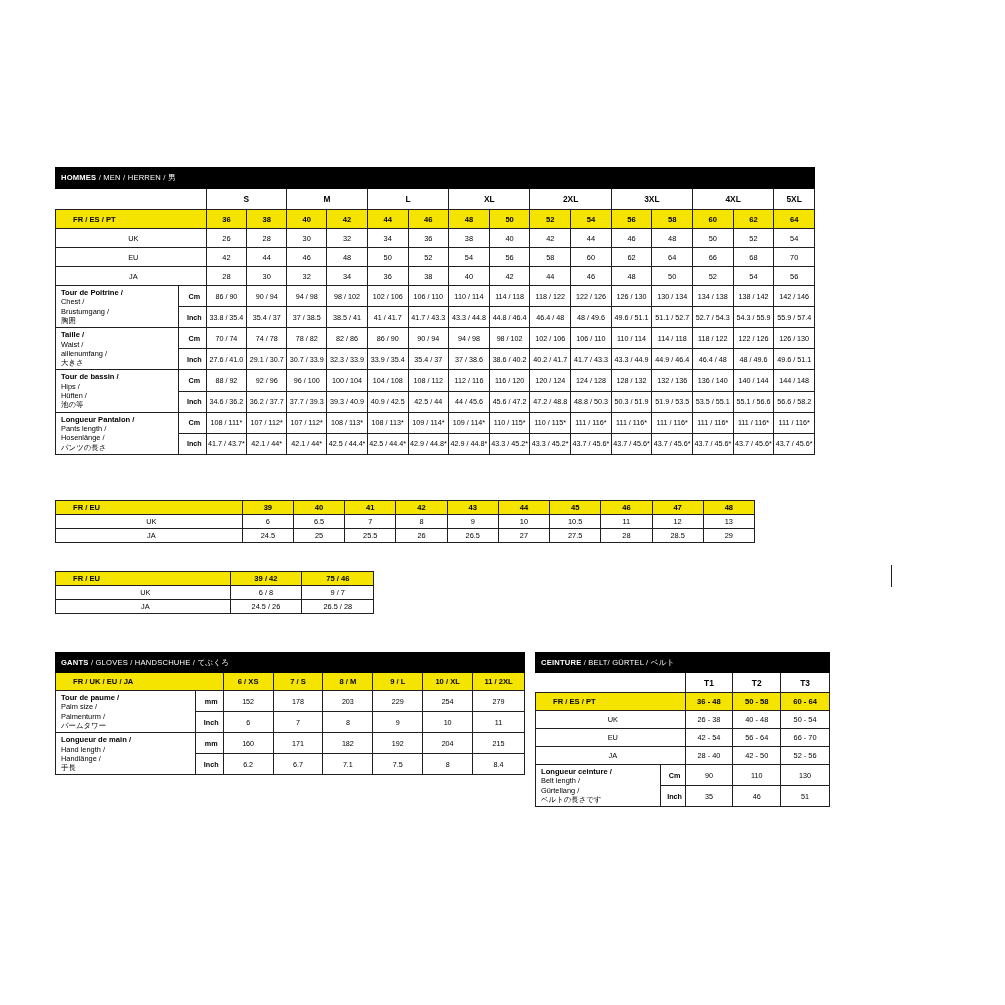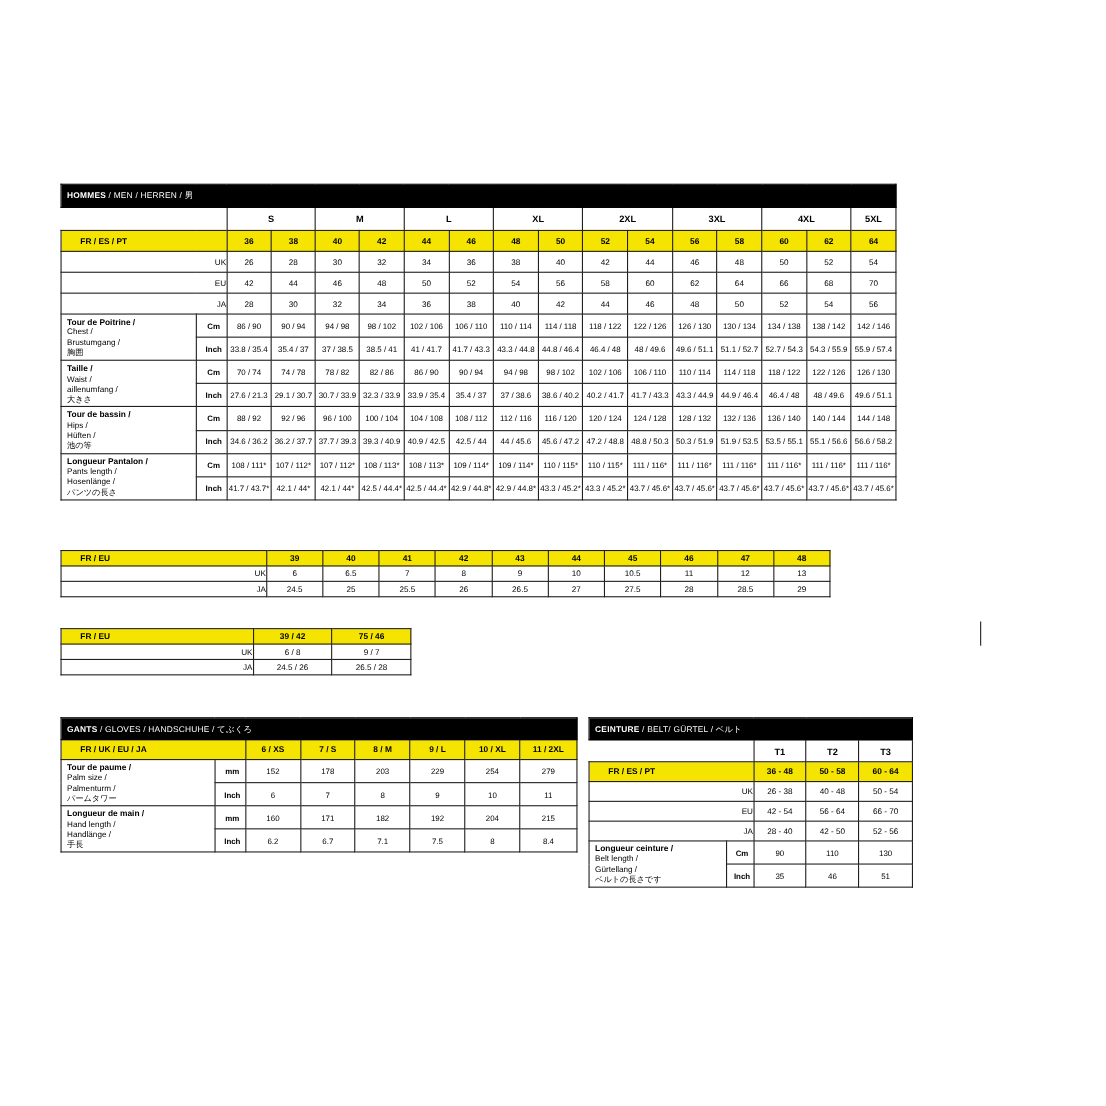--- a/index.html
+++ b/index.html
@@ -24,21 +24,21 @@
   .hdr-black td{
     background:#000;color:#fff;border:1px solid #000;
     font-size:7.6px;font-weight:bold;letter-spacing:.2px;
     padding:3px 5px;text-align:left;
   }
   .hdr-black .light{font-weight:normal;}
   .sizerow td{font-weight:bold;text-align:center;font-size:8.4px;padding:3px 0;}
   .yellow td{background:#f5e400;font-weight:bold;text-align:center;padding:2px 0;font-size:7.6px;}
   .yellow td.lbl{text-align:left;padding-left:17px;}
   .plain td{text-align:center;padding:2px 0;font-size:7.4px;}
-  .plain td.lbl{text-align:right;padding-left:5px;}
+  .plain td.lbl{text-align:center;padding-left:5px;}
   .meas td{text-align:center;font-size:7.2px;}
   .meas td.name{
     text-align:left;padding:2px 5px;font-size:7.4px;line-height:1.25;
     vertical-align:middle;
   }
   .meas td.name b{font-size:7.6px;}
   .meas td.unit{text-align:center;padding-left:4px;font-weight:bold;font-size:7.2px;}
 
   
   .shoes{position:absolute;left:55px;top:500px;width:700px;font-size:7.6px;}
@@ -238,21 +238,21 @@
       <td>102 / 106</td>
       <td>106 / 110</td>
       <td>110 / 114</td>
       <td>114 / 118</td>
       <td>118 / 122</td>
       <td>122 / 126</td>
       <td>126 / 130</td>
     </tr>
     <tr class="meas">
       <td class="unit">Inch</td>
-      <td>27.6 / 21.3</td>
+      <td>27.6 / 41.0</td>
       <td>29.1 / 30.7</td>
       <td>30.7 / 33.9</td>
       <td>32.3 / 33.9</td>
       <td>33.9 / 35.4</td>
       <td>35.4 / 37</td>
       <td>37 / 38.6</td>
       <td>38.6 / 40.2</td>
       <td>40.2 / 41.7</td>
       <td>41.7 / 43.3</td>
       <td>43.3 / 44.9</td>

